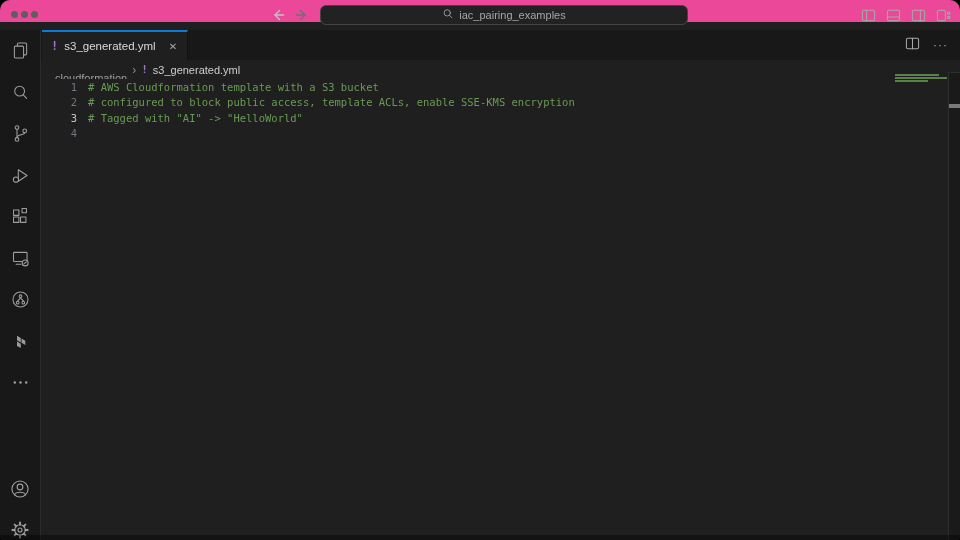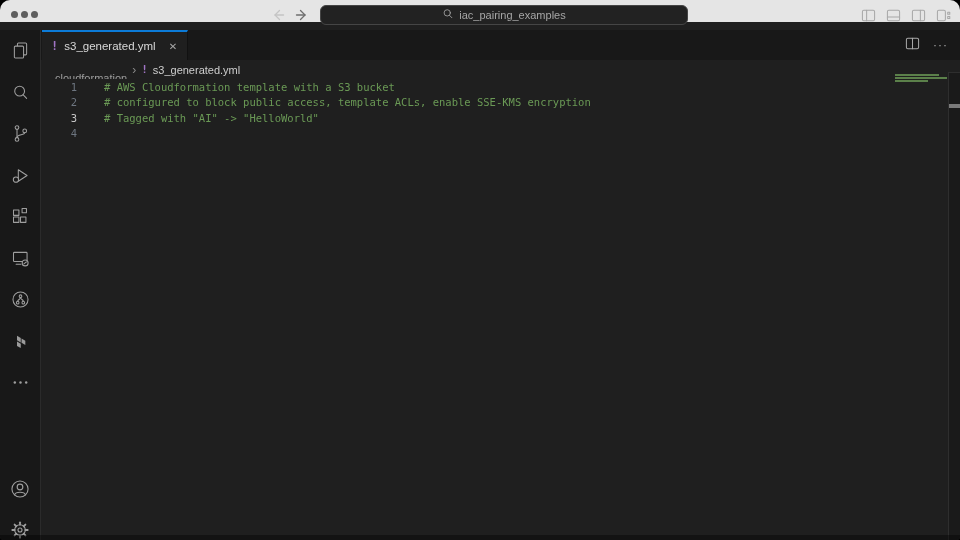--- a/index.html
+++ b/index.html
@@ -2,21 +2,21 @@
 <html><head>
 <meta charset="utf-8">
 <style>
   * { margin:0; padding:0; box-sizing:border-box; }
   html,body { width:960px; height:540px; background:#000; overflow:hidden;
               font-family:"Liberation Sans", sans-serif; }
   .window { position:absolute; inset:0; background:#1f1f1f;
             border-radius:10px 10px 4px 4px; overflow:hidden; }
 
   
-  .titlebar { position:absolute; left:0; top:0; width:960px; height:22px; background:#e5e5e5; }
+  .titlebar { position:absolute; left:0; top:0; width:960px; height:22px; background:#ec4899; }
   .traffic { position:absolute; top:11px; left:11px; display:flex; gap:3px; }
   .traffic span { width:7px; height:7px; border-radius:50%; background:#5e5e5e; display:block; }
   .nav { position:absolute; left:270px; top:7px; display:flex; gap:8px; }
   .nav svg { display:block; }
   .searchbox { position:absolute; left:320px; top:5px; width:368px; height:20px;
                background:#222; border:1px solid #454545; border-radius:6px;
                display:flex; align-items:center; justify-content:center; gap:5px;
                color:#a6a6a6; font-size:11px; }
   .layoutctrls { position:absolute; right:9px; top:8px; display:flex; gap:10px; align-items:center; }
 
@@ -47,21 +47,21 @@
   .bc-sep { color:#8a8a8a; font-size:12px; }
   .bc-ic { color:#a074c4; font:bold 11px "DejaVu Sans Mono", monospace; }
   .bc-file { color:#cecece; }
 
   
   .editor { position:absolute; left:41px; top:79px; right:0; bottom:0; background:#1f1f1f; }
   .code-row { display:flex; height:15.5px; align-items:center;
               font:10.5px "DejaVu Sans Mono", monospace; }
   .ln { width:36px; text-align:right; color:#6e7681; }
   .ln.active { color:#c6c6c6; }
-  .code { margin-left:27px; color:#6a9955; white-space:pre; }
+  .code { margin-left:11px; color:#6a9955; white-space:pre; }
 
   
   .minimap { position:absolute; left:895px; top:74px; }
   .mm-bar { height:2px; margin-bottom:1px; background:rgba(106,153,85,.8); }
   .mm-1 { width:44px; } .mm-2 { width:52px; } .mm-3 { width:33px; }
   .scrollstrip { position:absolute; left:948px; top:72px; width:12px; height:468px;
                  background:#1a1a1a; border-left:1px solid #2e2e2e; border-top:1px solid #2e2e2e; }
   .scrollthumb { position:absolute; left:0; right:0; top:31px; height:4px; background:#7a7a7a; }
 
   .bottom-shade { position:absolute; left:0; right:0; bottom:0; height:5px;

